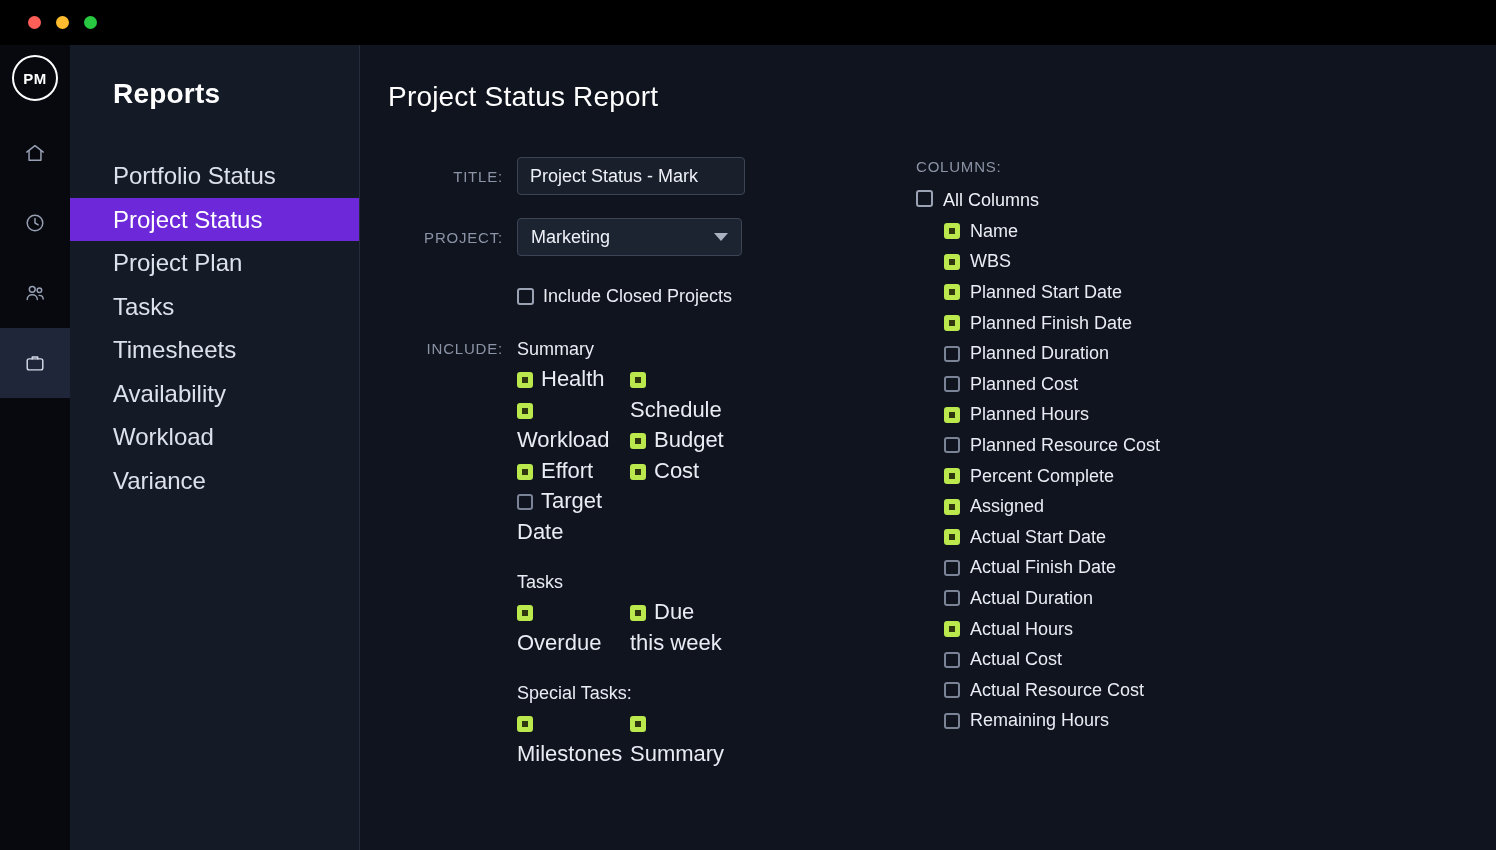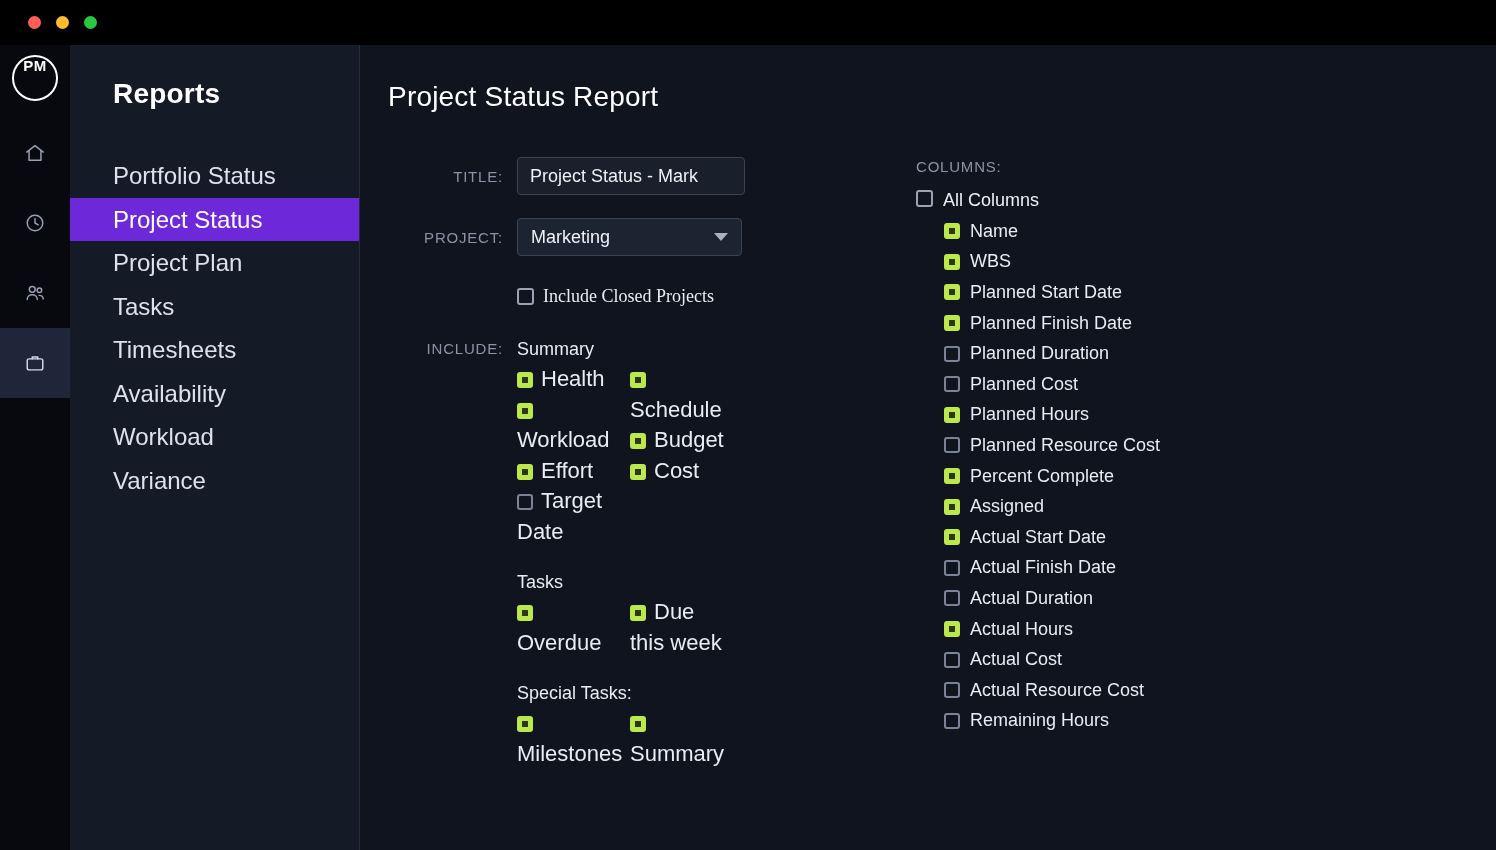--- a/index.html
+++ b/index.html
@@ -9,21 +9,21 @@
   
   .titlebar { height:45px; background:#000; display:flex; align-items:center; padding-left:28px; gap:15px; }
   .tl { width:13px; height:13px; border-radius:50%; display:inline-block; cursor:pointer; }
   .tl.red { background:#ff5f57; } .tl.yellow { background:#febc2e; } .tl.green { background:#28c840; }
 
   .app { display:flex; height:805px; }
 
   
   .rail { width:70px; background:#07090f; display:flex; flex-direction:column; align-items:center; flex:none; }
   .logo { margin-top:10px; width:46px; height:46px; border:2.5px solid #fff; border-radius:50%;
-          color:#fff; display:flex; justify-content:center;
+          color:#fff; display:flex; align-items:center; justify-content:center;
           font-weight:bold; font-size:15px; letter-spacing:.5px; cursor:pointer; }
   .rail-items { margin-top:17px; display:flex; flex-direction:column; }
   .rail-item { width:70px; height:70px; display:flex; align-items:center; justify-content:center;
                color:#98a0b3; cursor:pointer; }
   .rail-item.active { background:#20263a; color:#d3d9e6; }
 
   
   .right { flex:1; display:flex; min-width:0; }
   .topbar { height:75px; background:#141826; position:relative; flex:none; }
   .topbar-icons { position:absolute; left:731px; top:0; height:75px; display:flex; }
@@ -50,21 +50,21 @@
                 font-size:15px; color:#8b93a6; letter-spacing:.8px; }
   .text-input { width:228px; height:38px; background:#191f2b; border:1px solid #3c4456; border-radius:4px;
                 color:#eef1f7; font-size:18px; padding:0 12px; font-family:inherit; outline:none; }
   .select { width:225px; height:38px; background:#1d2431; border:1px solid #3c4456; border-radius:4px;
             color:#eef1f7; font-size:18px; padding:0 13px; display:flex; align-items:center;
             justify-content:space-between; cursor:pointer; }
   .chev { width:0; height:0; border-left:7px solid transparent; border-right:7px solid transparent;
           border-top:8px solid #aab2c2; }
   .row-project { margin-bottom:30px; }
   .row-closed { margin-bottom:27px; }
-  .cb-label { font-size:18px; color:#e9ecf3; margin-left:9px;font-family:Liberation Serif, serif; }
+  .cb-label { font-size:18px; color:#e9ecf3; margin-left:9px; }
   .include-row { align-items:flex-start; }
   .include-row .form-label { margin-top:6px; }
 
   .inc-group { margin-bottom:20px; }
   .inc-head { font-size:18px; line-height:30px; color:#e9ecf3; }
   .inc-cols { display:flex; }
   .inc-col { width:97px; margin-right:16px; flex:none; }
   .inc-item { font-size:22px; line-height:30.5px; color:#e9ecf3; cursor:pointer; }
   .inc-item .cb { margin-right:8px; vertical-align:-2px; }
 

